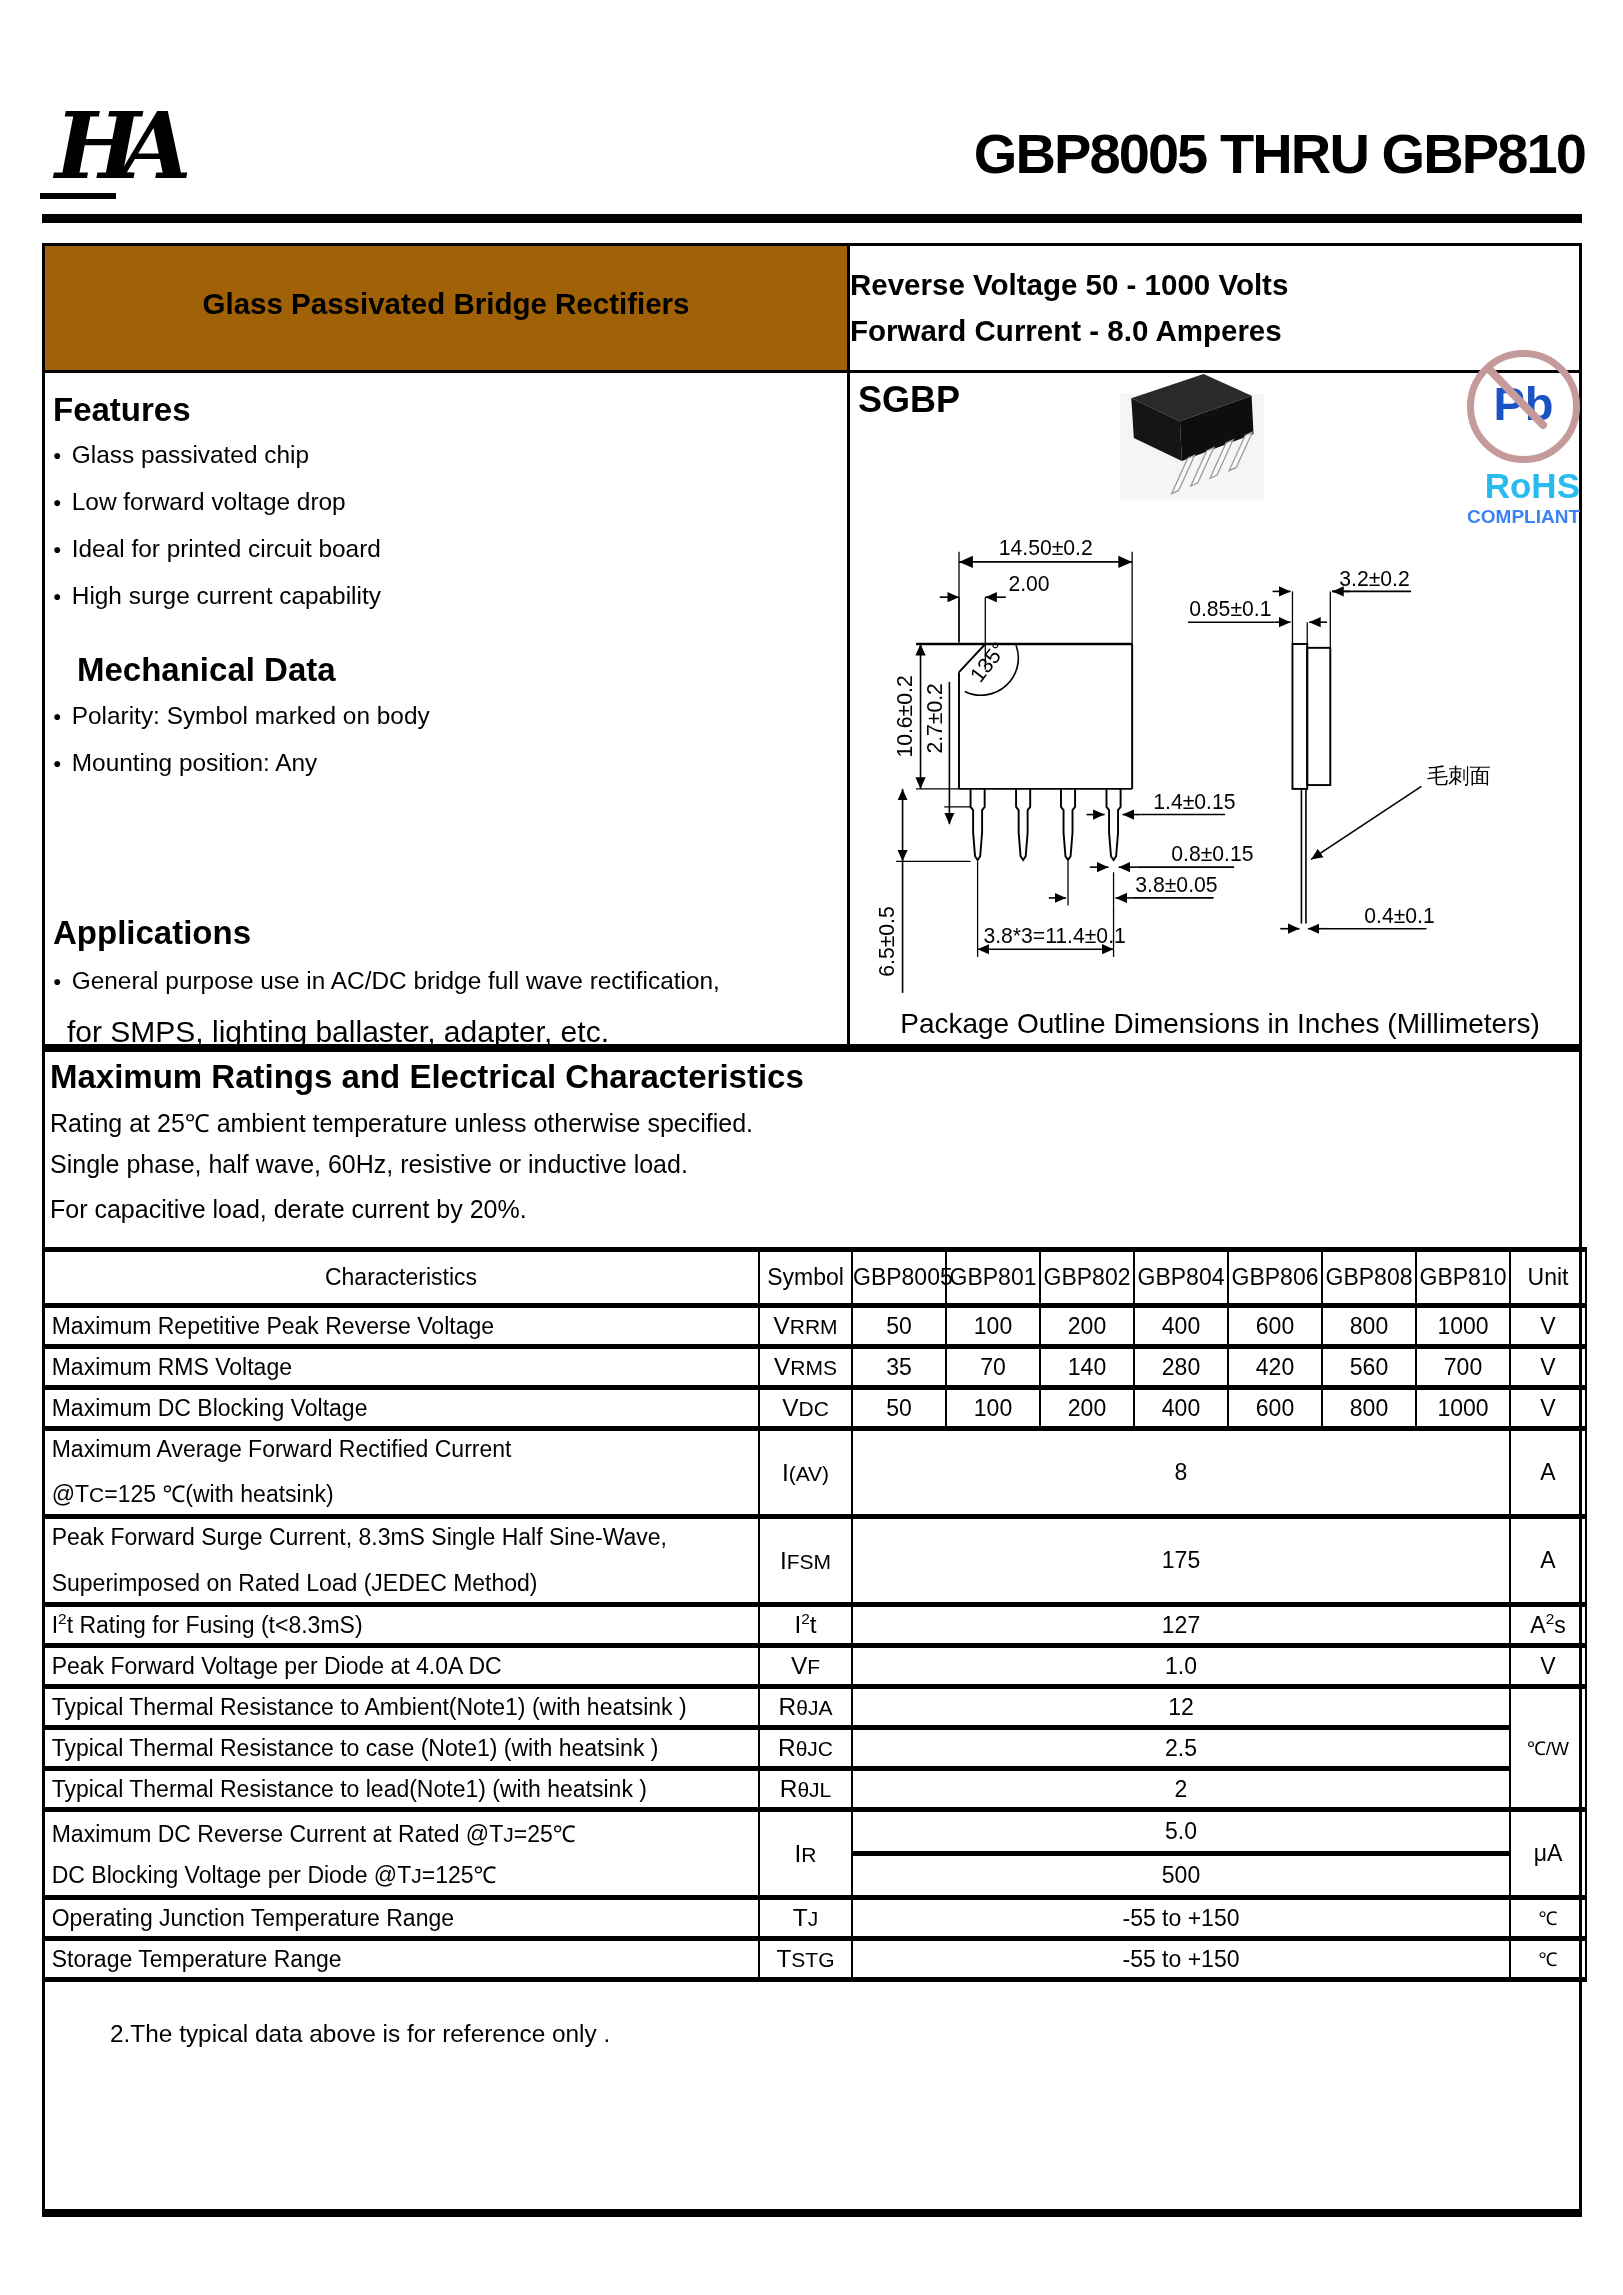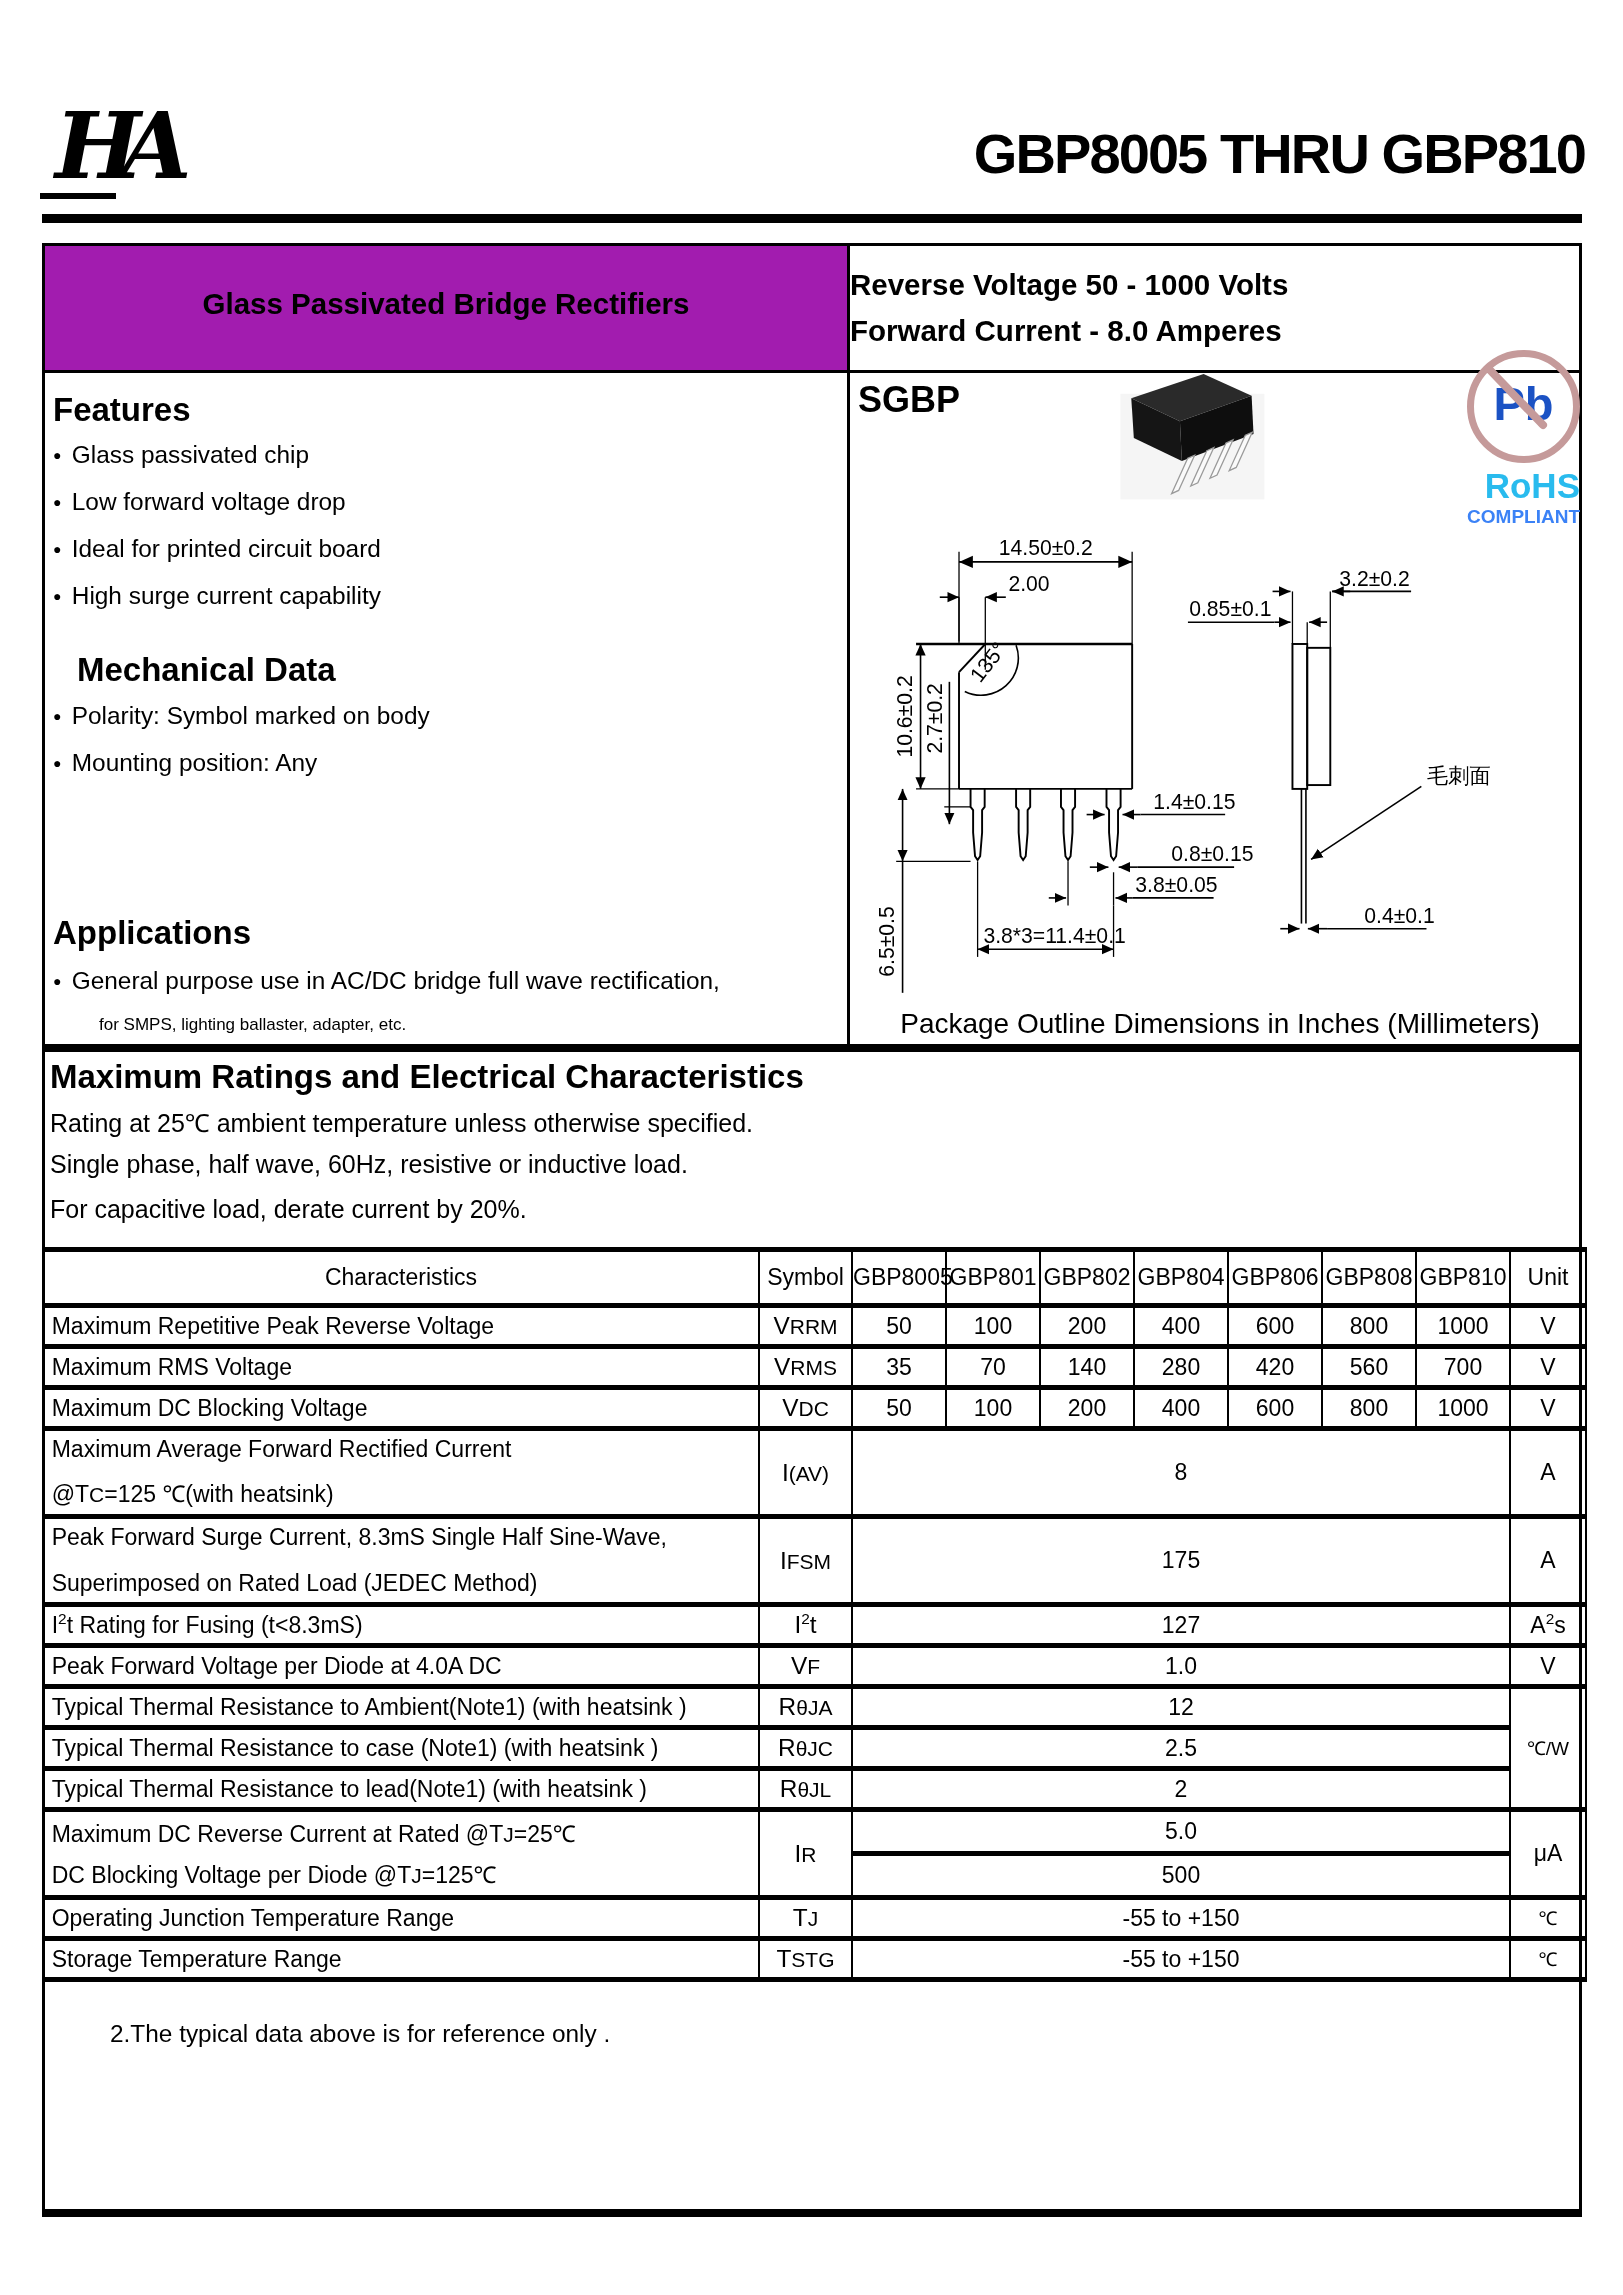--- a/index.html
+++ b/index.html
@@ -20,21 +20,21 @@
   
   .banner-left{left:45px;top:246px;width:802px;height:124px;display:flex;align-items:center;
                justify-content:center;font-size:29.5px;font-weight:bold;padding-bottom:9px;box-sizing:border-box;}
   .banner-right{left:850px;top:246px;width:732px;height:124px;display:flex;align-items:center;}
   .banner-right .inner{text-align:left;font-size:29.5px;font-weight:bold;line-height:1.55;}
   
   .sec-head{font-size:33px;font-weight:bold;line-height:1;}
   .feat-list{list-style:none;margin:0;padding:0;font-size:24.4px;}
   .feat-list li{display:flex;align-items:center;margin-bottom:21px;height:26px;}
   .bullet{font-size:14px;margin-right:10.3px;}
-  .app-line2{font-size:17px;margin-left:32px;}
+  .app-line2{font-size:30px;}
   
   .sgbp{left:858px;top:379px;font-size:36px;font-weight:bold;}
   .rohs1{right:44px;top:466px;font-size:35px;font-weight:bold;}
   .rohs2{right:44px;top:506px;font-size:19px;font-weight:bold;}
   .pb-badge{left:1467px;top:350px;width:99px;height:99px;border-radius:50%;
             display:flex;align-items:center;justify-content:center;}
   .pb-text{font-size:47px;font-weight:bold;line-height:1;position:relative;top:-2.6px;}
   .pb-slash{left:1473px;top:393px;width:86px;height:7.7px;transform:rotate(46deg);border-radius:3.9px;}
   .pkg-caption{left:854px;top:1008px;width:732px;text-align:center;font-size:28px;}
   
@@ -64,21 +64,21 @@
 
 <div class="page">
 
   <div class="abs logo">HA</div>
   <div class="abs logo-underline"></div>
   <div class="abs doc-title">GBP8005 THRU GBP810</div>
   <div class="abs hrule"></div>
 
   <div class="abs outer-box"></div>
 
-  <div class="abs banner-left" style="background:#a21caf;">Glass Passivated Bridge Rectifiers</div>
+  <div class="abs banner-left" style="background:#a16207;">Glass Passivated Bridge Rectifiers</div>
   <div class="abs banner-right">
     <div class="inner">
       <div>Reverse Voltage  50 - 1000 Volts</div>
       <div>Forward Current -  8.0 Amperes</div>
     </div>
   </div>
   <div class="abs v-divider" style="left:847px;top:243px;height:130px;"></div>
   <div class="abs h-divider" style="top:370px;height:3.2px;"></div>
 
   <div class="abs sec-head" style="left:53px;top:393px;">Features</div>

